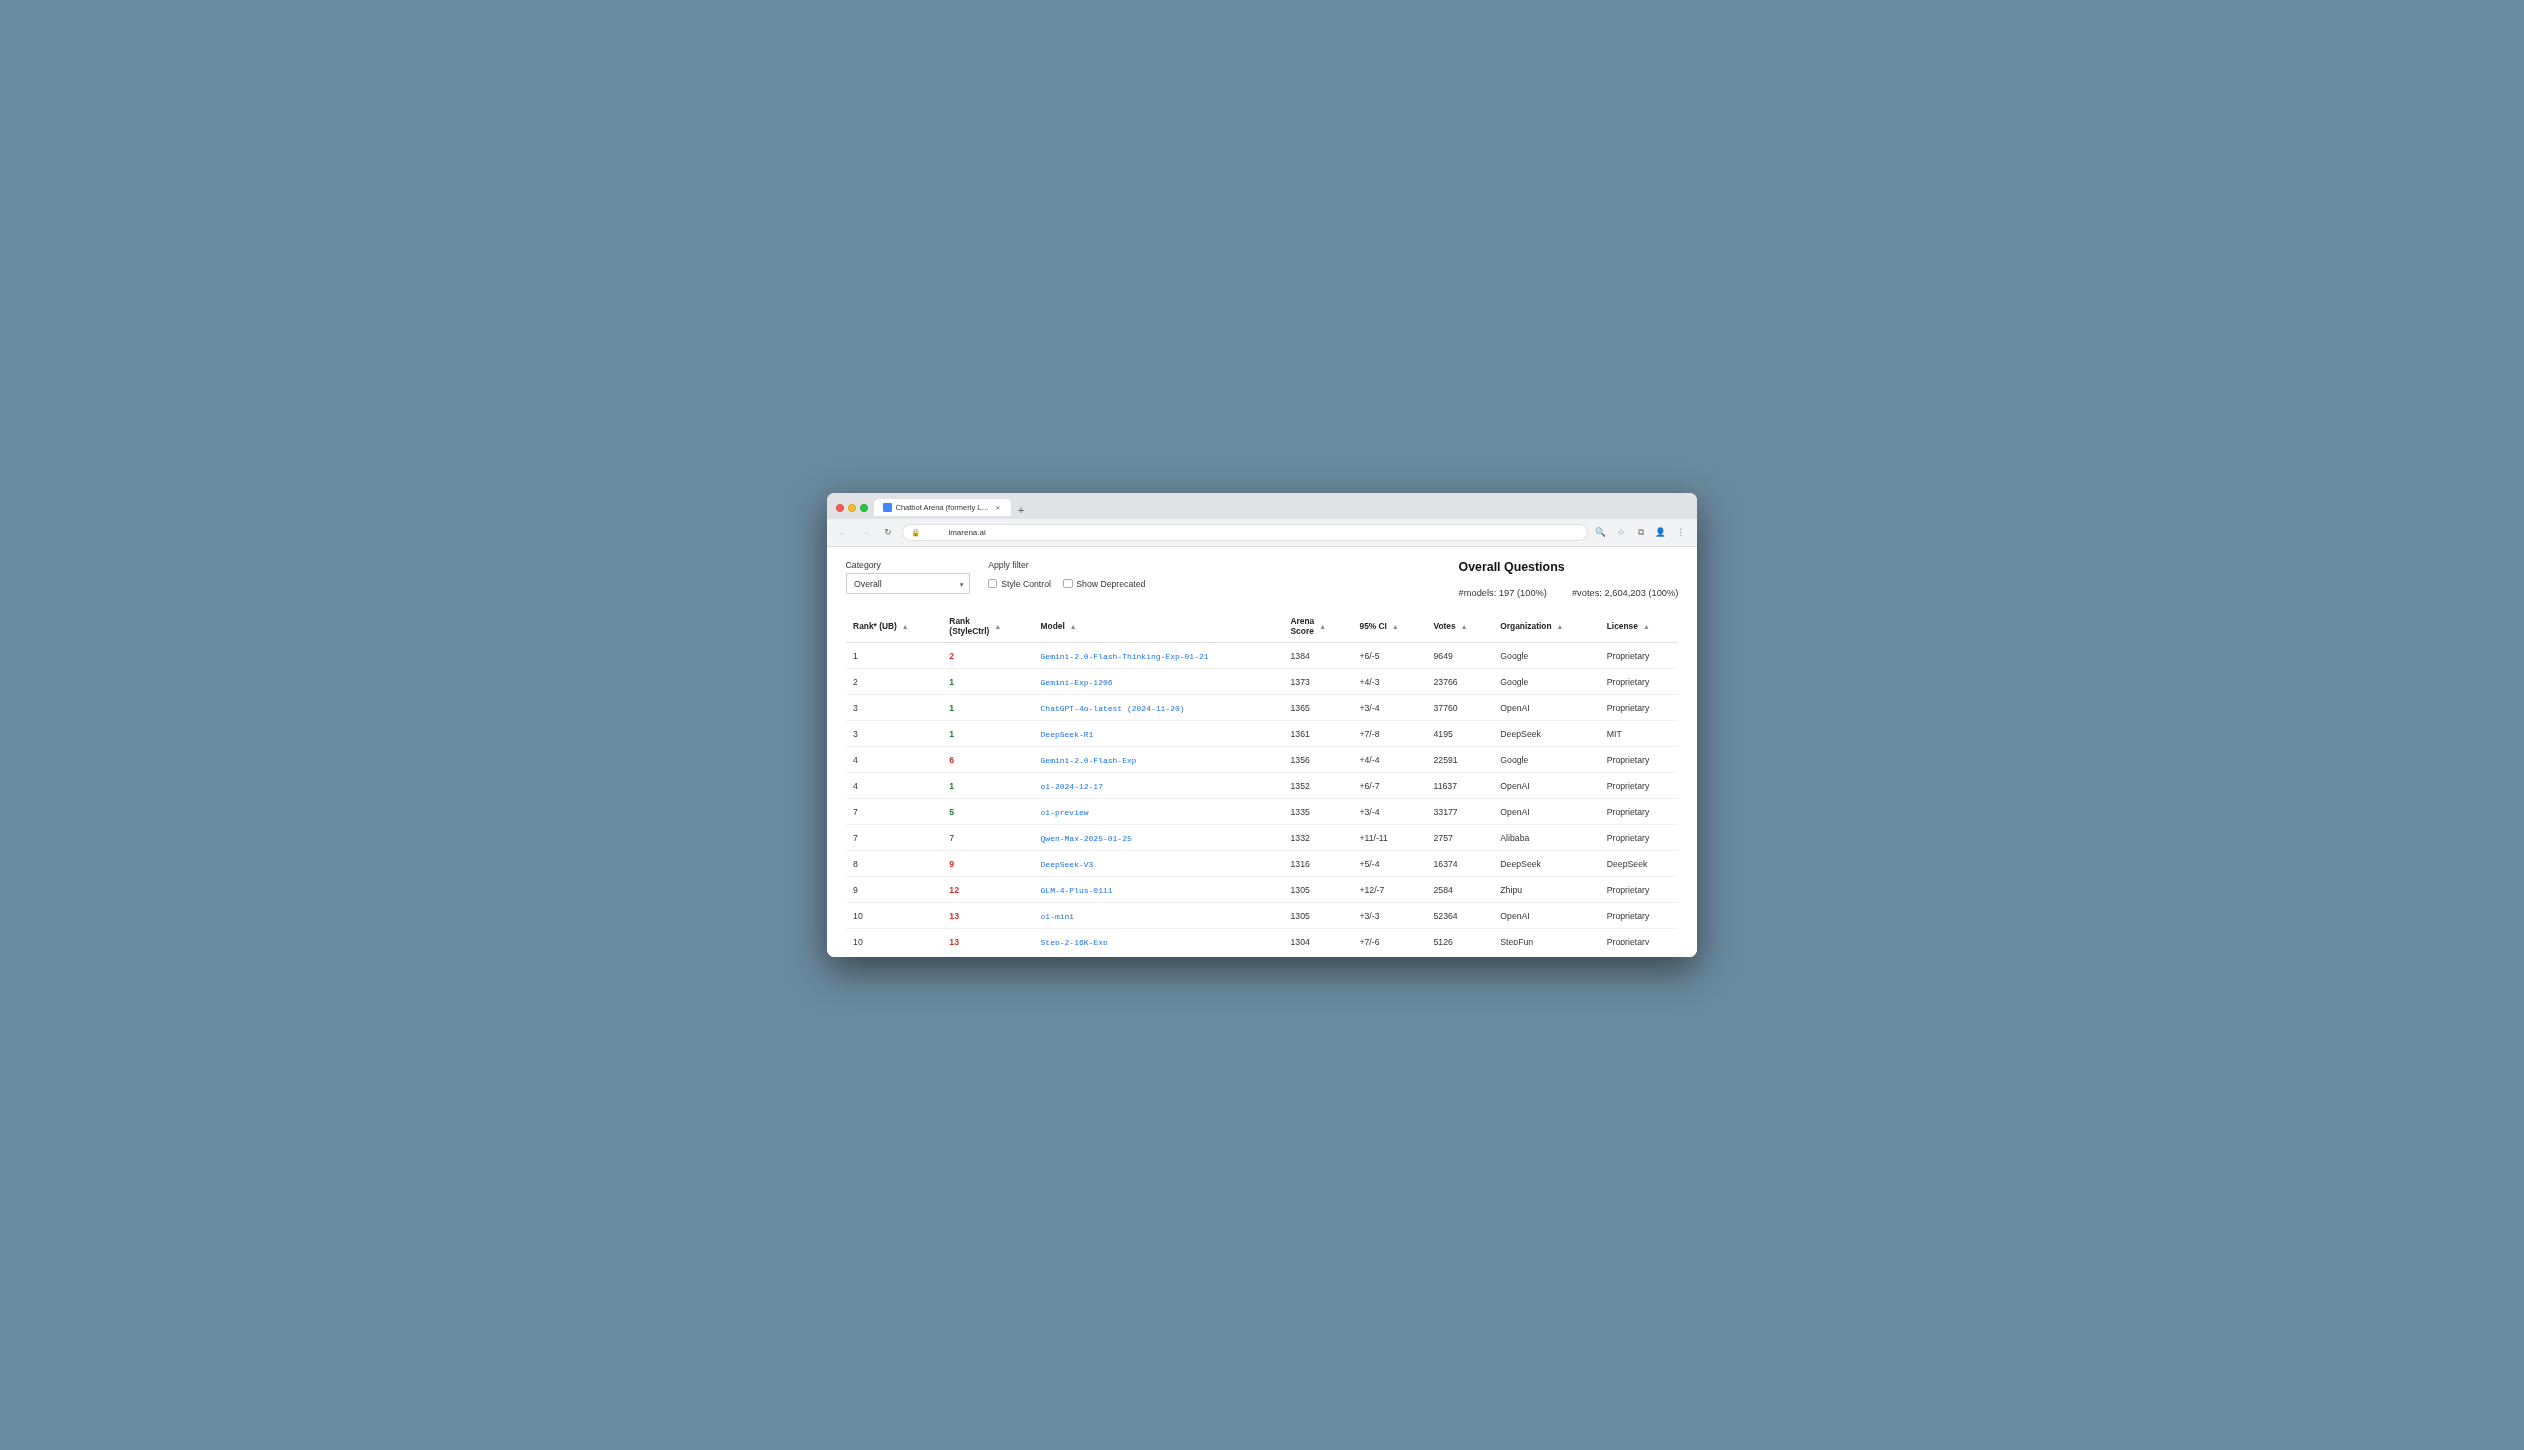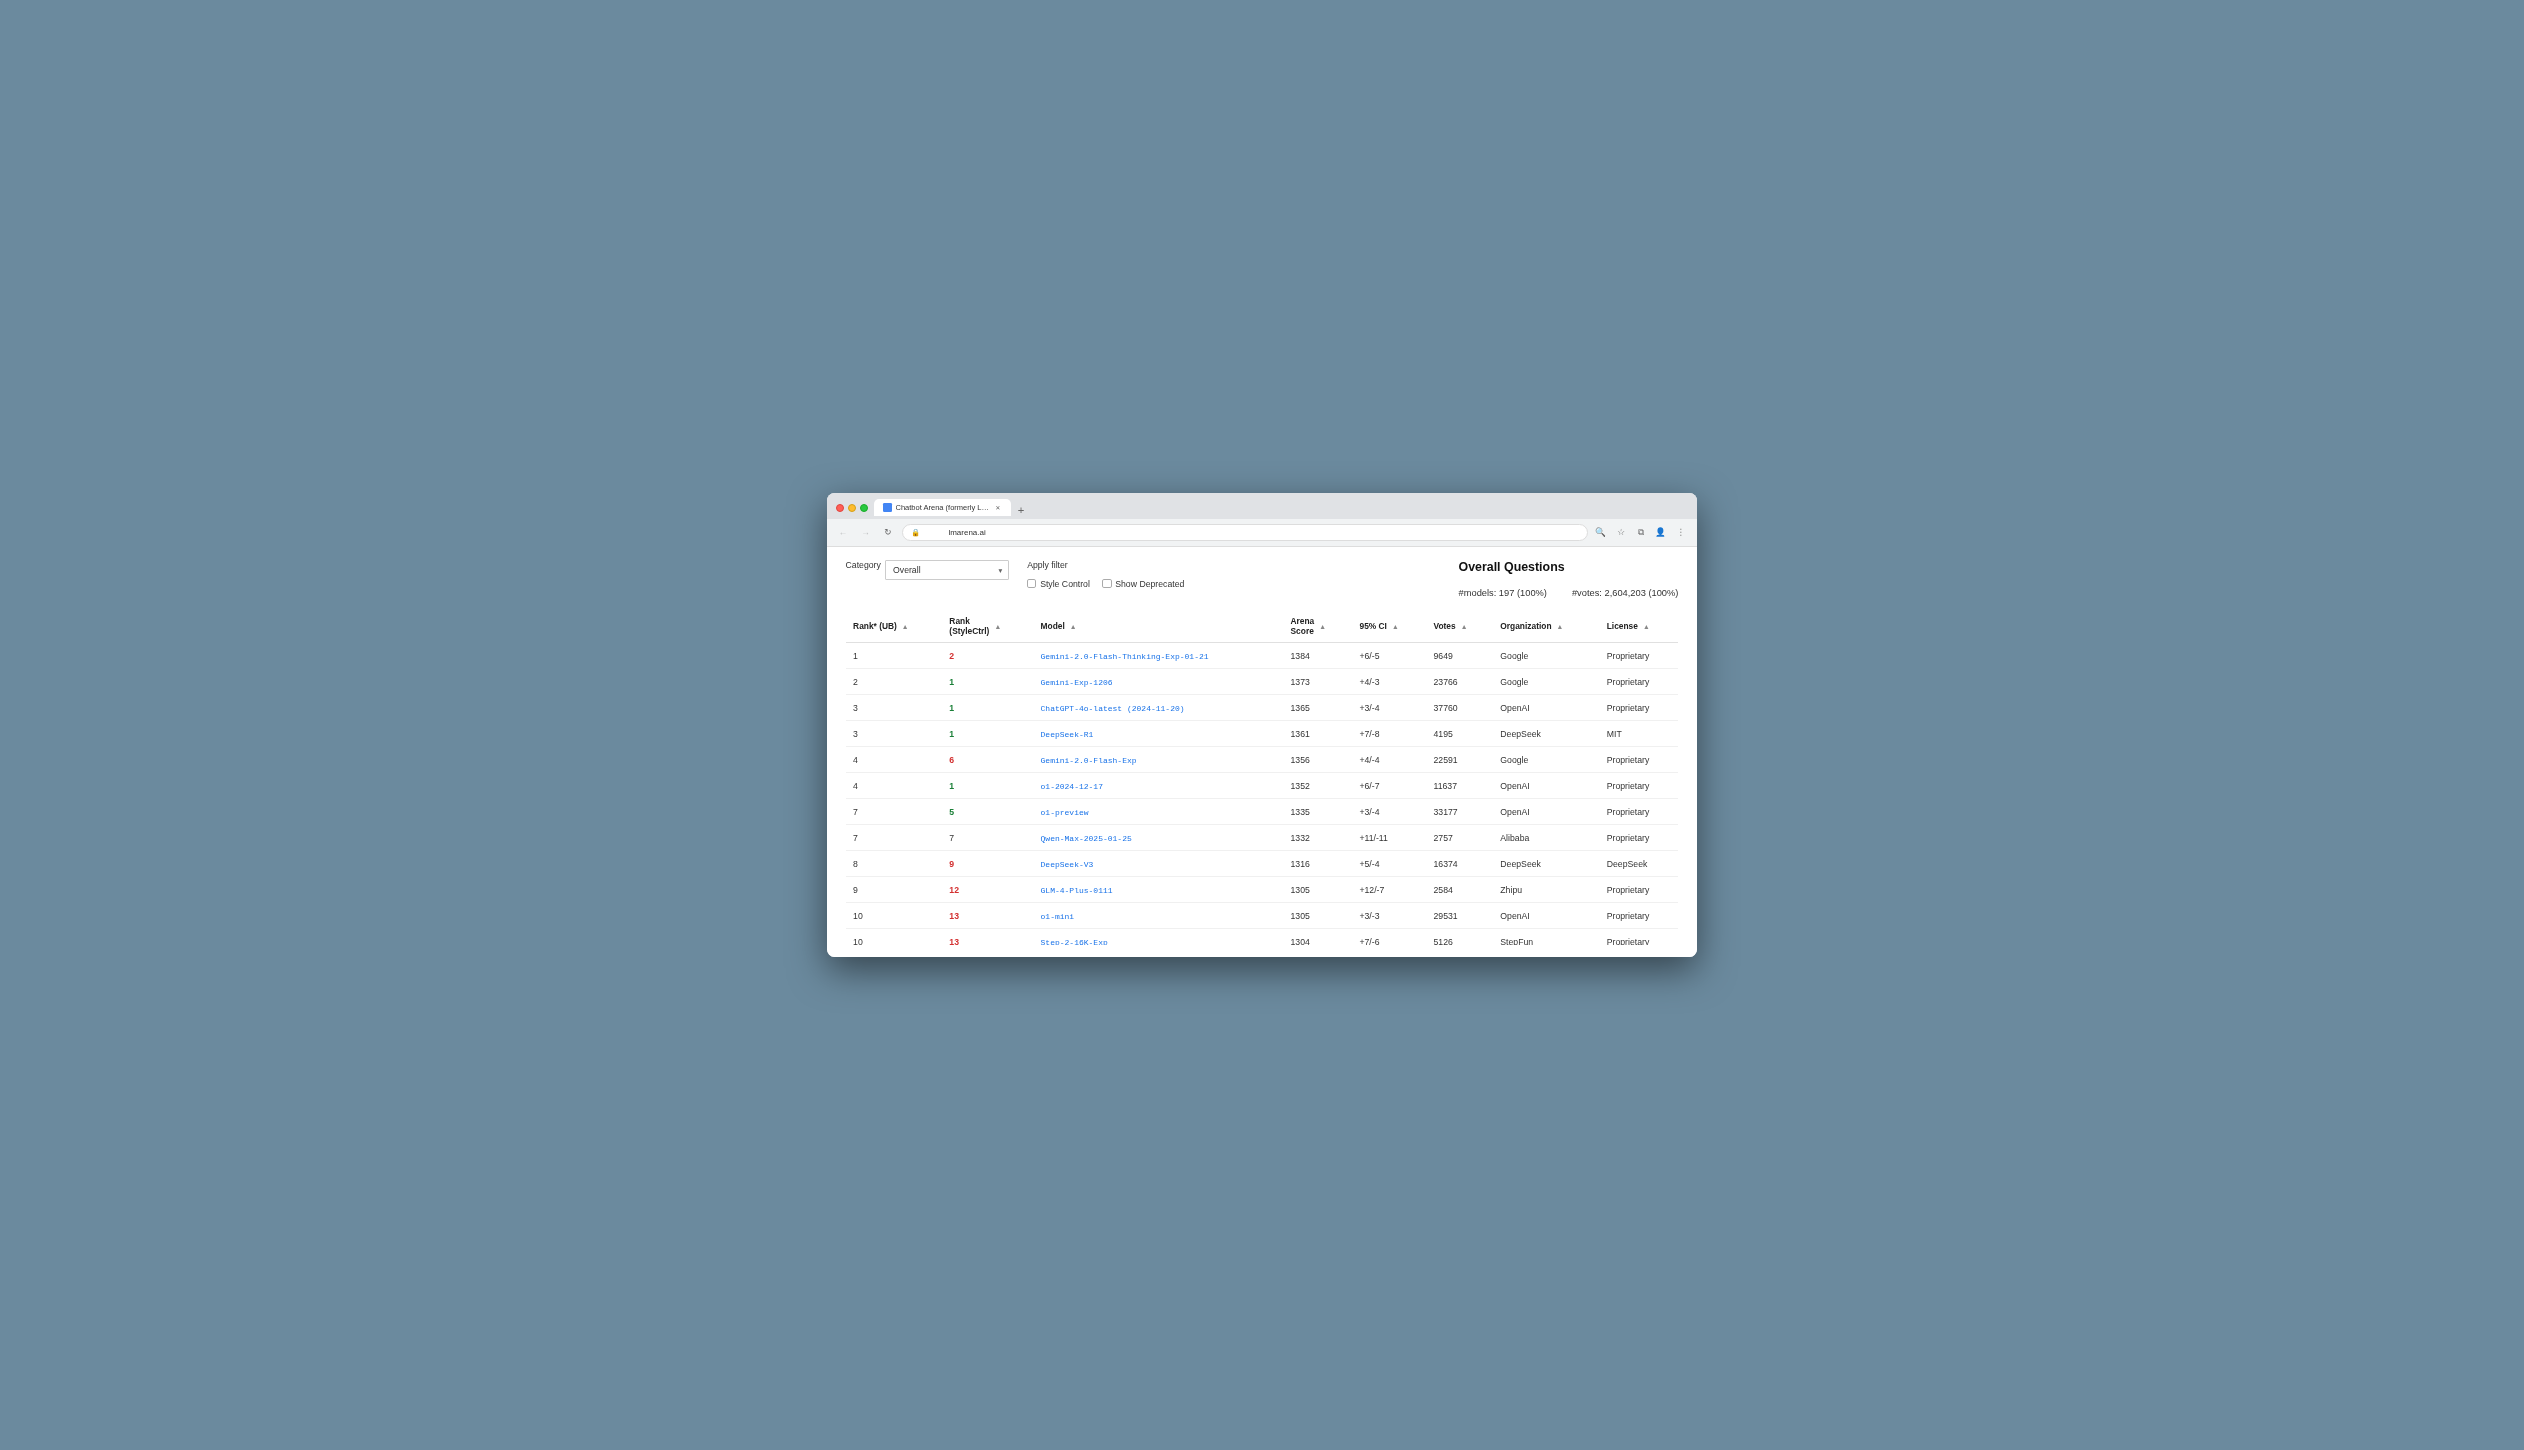--- a/index.html
+++ b/index.html
@@ -184,21 +184,21 @@
     
     .filter-row {
       display: flex;
       align-items: flex-start;
       gap: 18.6px;
       margin-bottom: 12.4px;
     }
 
     .filter-group {
       display: flex;
-      flex-direction: row;
+      flex-direction: column;
       gap: 3.7px;
     }
 
     .filter-label {
       font-size: 8.7px;
       color: #333;
       font-weight: 400;
     }
 
     .filter-select-wrap {
@@ -602,21 +602,21 @@
               <td>2584</td>
               <td>Zhipu</td>
               <td>Proprietary</td>
             </tr>
             <tr>
               <td>10</td>
               <td><span class="rank-red">13</span></td>
               <td><a class="model-link" href="#">o1-mini</a></td>
               <td>1305</td>
               <td>+3/-3</td>
-              <td>29531</td>
+              <td>52364</td>
               <td>OpenAI</td>
               <td>Proprietary</td>
             </tr>
             <tr>
               <td>10</td>
               <td><span class="rank-red">13</span></td>
               <td><a class="model-link" href="#">Step-2-16K-Exp</a></td>
               <td>1304</td>
               <td>+7/-6</td>
               <td>5126</td>

